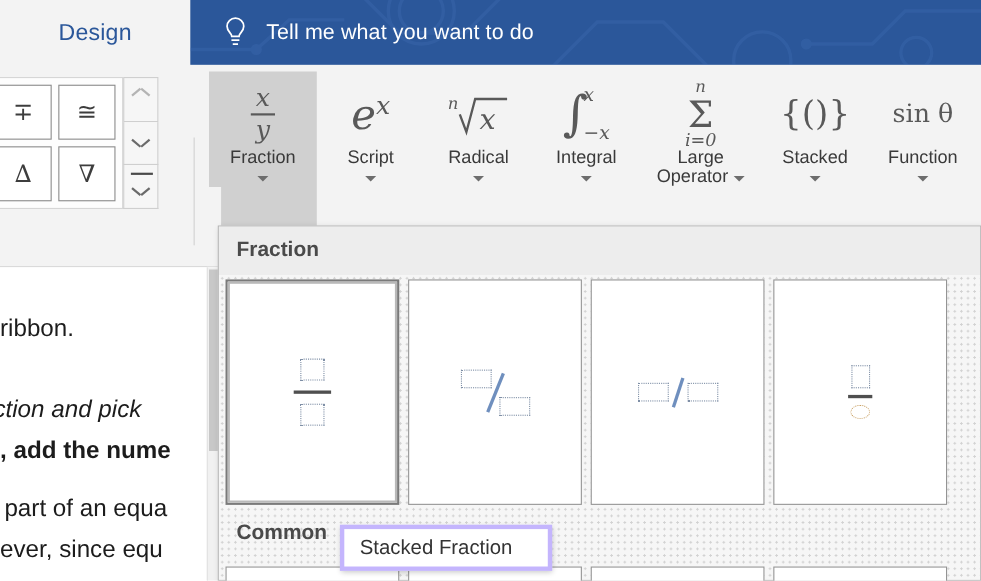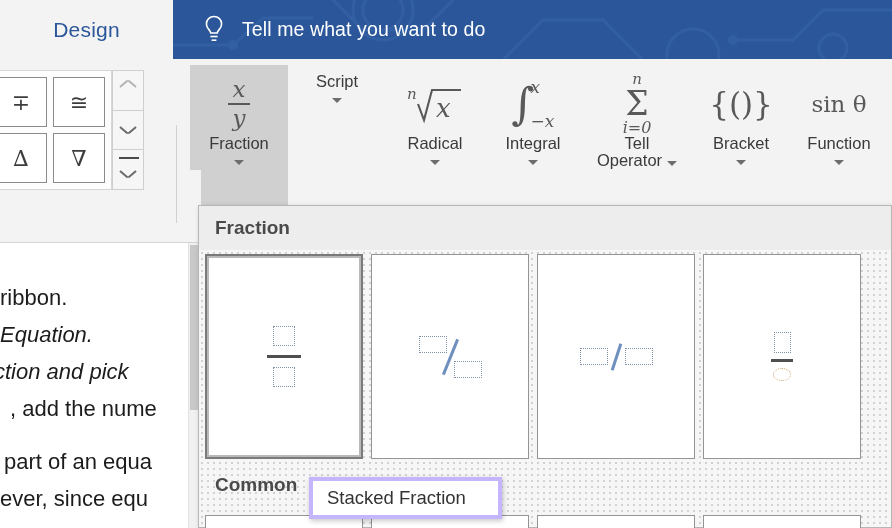--- a/index.html
+++ b/index.html
@@ -282,20 +282,23 @@
             <span class="num">x</span>
               <span class="bar"></span>
               <span class="den">y</span>
           </span>
         </div>
         <div class="rb-label">Fraction</div>
         <div class="rb-caret"></div>
       </div>
 
       <div class="rb-btn">
+        <div class="rb-glyph">
+          <span style="font-style:italic;font-size:38px;">e<span style="font-size:23px;vertical-align:super;">x</span></span>
+        </div>
         <div class="rb-label">Script</div>
         <div class="rb-caret"></div>
       </div>
 
       <div class="rb-btn">
         <div class="rb-glyph">
           <svg width="60" height="44" viewBox="0 0 60 44">
             <text x="2" y="17" font-family="DejaVu Serif, serif" font-style="italic" font-size="15" fill="#595959">n</text>
             <path d="M13 22 L19 38 L27 8 L56 8" fill="none" stroke="#595959" stroke-width="2.1"></path>
             <text x="31" y="35" font-family="DejaVu Serif, serif" font-style="italic" font-size="26" fill="#595959">x</text>
@@ -318,32 +321,32 @@
       </div>
 
       <div class="rb-btn" style="width:110px;">
         <div class="rb-glyph">
           <span style="display:inline-flex;flex-direction:column;align-items:center;line-height:1;">
             <span style="font-style:italic;font-size:15px;">n</span>
             <span style="font-size:33px;">Σ</span>
             <span style="font-style:italic;font-size:16px;">i=0</span>
           </span>
         </div>
-        <div class="rb-label">Tell</div>
+        <div class="rb-label">Large</div>
         <div class="rb-row">
           <span class="rb-label">Operator</span>
           <span class="rb-caret" style="margin-top:0;"></span>
         </div>
       </div>
 
       <div class="rb-btn">
         <div class="rb-glyph">
           <span style="font-size:31px;">{()}</span>
         </div>
-        <div class="rb-label">Bracket</div>
+        <div class="rb-label">Stacked</div>
         <div class="rb-caret"></div>
       </div>
 
       <div class="rb-btn">
         <div class="rb-glyph">
           <span style="font-size:23px;">sin θ</span>
         </div>
         <div class="rb-label">Function</div>
         <div class="rb-caret"></div>
       </div>
@@ -355,23 +358,22 @@
 
       </div>
 
     </div>
   </div>
 
   <div class="ribbon-rail"></div>
 
   <div class="docarea">
     <div class="doc-line" style="left:0px;  top:42px;">ribbon.</div>
-    <div class="doc-line it" style="left:0px;  top:79px;">Equation.</div>
     <div class="doc-line it" style="left:-6px; top:116px;">ction and pick </div>
-    <div class="doc-line" style="left:10px;  top:153px;">, add the nume</div>
+    <div class="doc-line" style="left:0px;  top:153px;font-weight:bold;">, add the nume</div>
     <div class="doc-line" style="left:4px;  top:206px;">part of an equa</div>
     <div class="doc-line" style="left:0px;  top:243px;">ever, since equ</div>
   </div>
 
   <div class="doc-scroll">
     <div class="doc-thumb"></div>
   </div>
 
   <div class="gallery">
     <div class="gal-header">Fraction</div>

